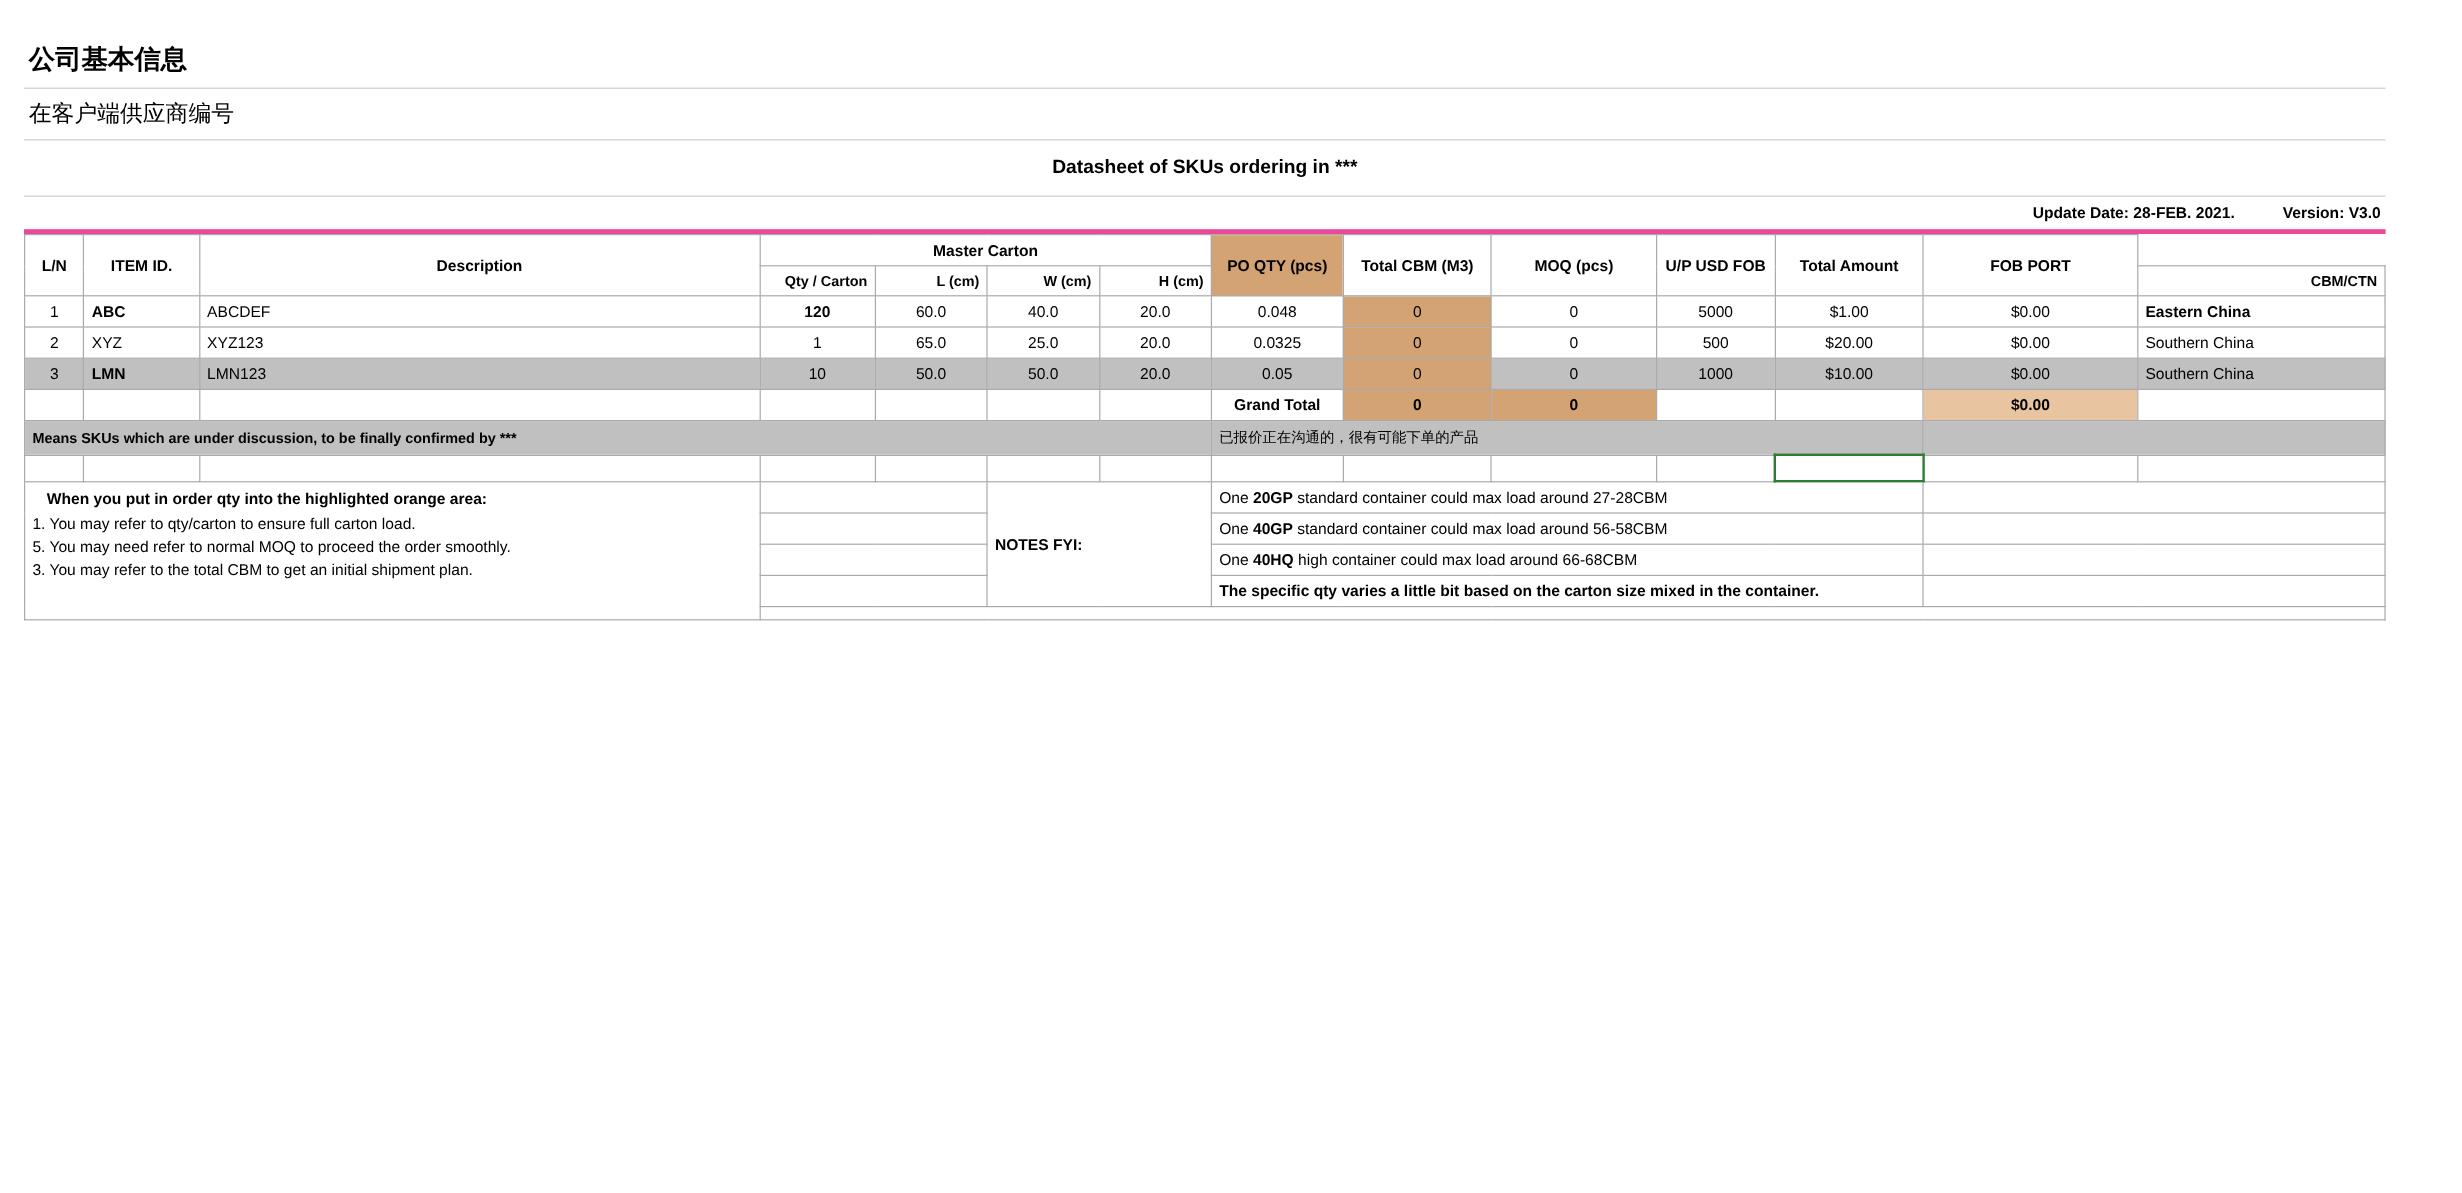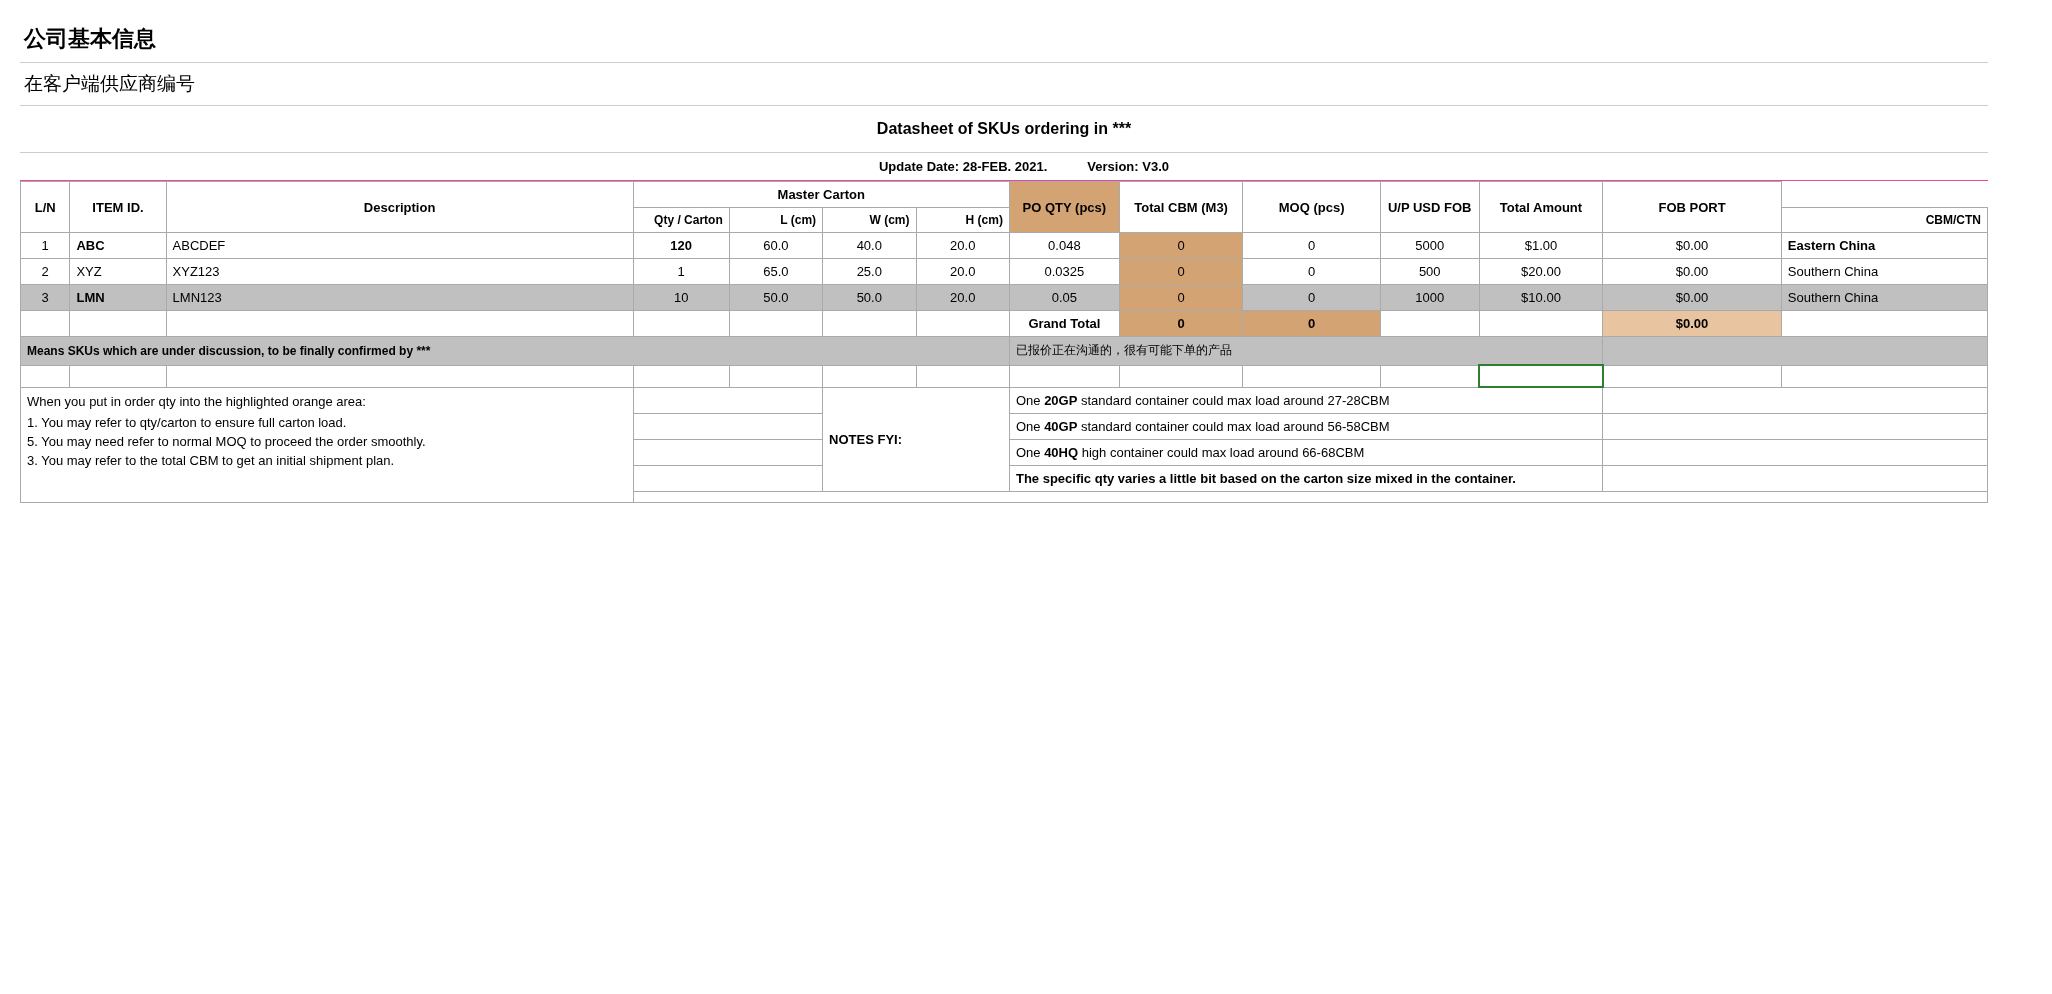--- a/index.html
+++ b/index.html
@@ -6,21 +6,21 @@
     body {
       font-family: Arial, sans-serif;
       font-size: 13px;
       background: #fff;
       color: #000;
       width: 2052px;
       min-height: 994px;
     }
     .page {
       width: 2008px;
-      padding: 16px 20px;
+      padding: 27px 20px;
     }
     .company-title {
       font-size: 22px;
       font-weight: bold;
       padding: 8px 4px;
       border-bottom: 1px solid #ccc;
     }
     .supplier-row {
       padding: 8px 4px;
       font-size: 19px;
@@ -28,24 +28,24 @@
     }
     .sheet-title-row {
       text-align: center;
       padding: 14px 4px;
       font-size: 16px;
       font-weight: normal;
       border-bottom: 1px solid #ccc;
     }
     .update-row {
       display: flex;
-      justify-content: center;
+      justify-content: flex-end;
       padding: 6px 4px;
       font-size: 13px;
-      border-bottom: 1px solid #ec4899;
+      border-bottom: 4px solid #ec4899;
     }
     .update-row span { margin-left: 40px; }
     .update-row strong { font-weight: bold; }
 
     table {
       width: 100%;
       border-collapse: collapse;
       table-layout: fixed;
     }
     table th, table td {
@@ -275,21 +275,21 @@
         <td></td>
         <td></td>
         <td></td>
         <td class="cell-green-border"></td>
         <td></td>
         <td></td>
       </tr>
 
       <tr>
         <td colspan="3" rowspan="5" style="vertical-align:top; padding:6px;">
-          <div style="font-weight:normal; margin-bottom:6px;">When you put in order qty into the highlighted orange area:</div>
+          <div style="font-weight:bold; margin-bottom:6px;margin-left:12px;">When you put in order qty into the highlighted orange area:</div>
           <div>1. You may refer to qty/carton to ensure full carton load.</div>
           <div style="margin-top:4px;">5. You may need refer to normal MOQ to proceed the order smoothly.</div>
           <div style="margin-top:4px;">3. You may refer to the total CBM to get an initial shipment plan.</div>
         </td>
         <td colspan="2"></td>
         <td colspan="2" rowspan="4" style="font-weight:bold; vertical-align:middle; padding:6px;">NOTES FYI:</td>
         <td colspan="5">
           One <strong>20GP</strong> standard container could max load around 27-28CBM
         </td>
         <td colspan="2"></td>

